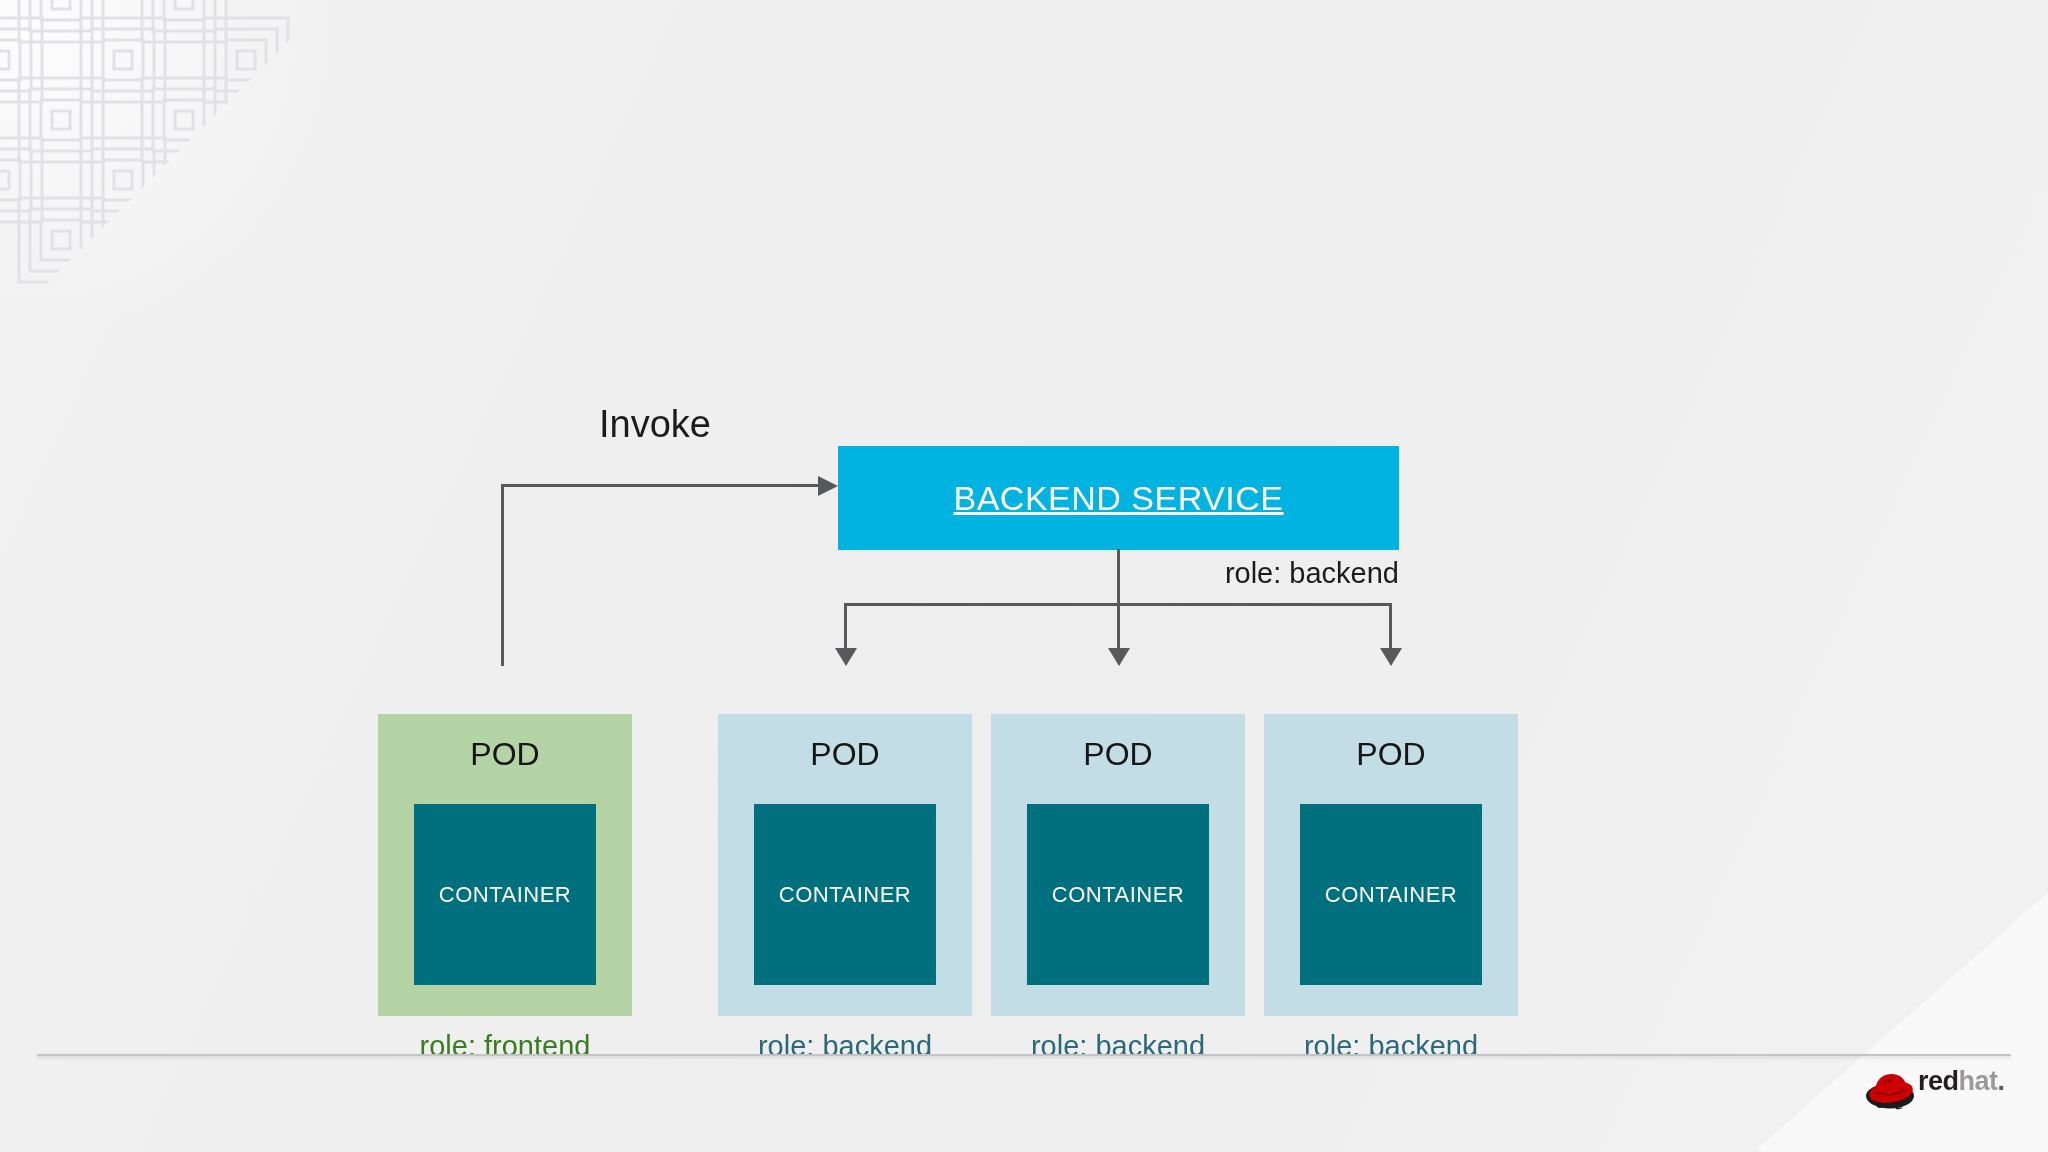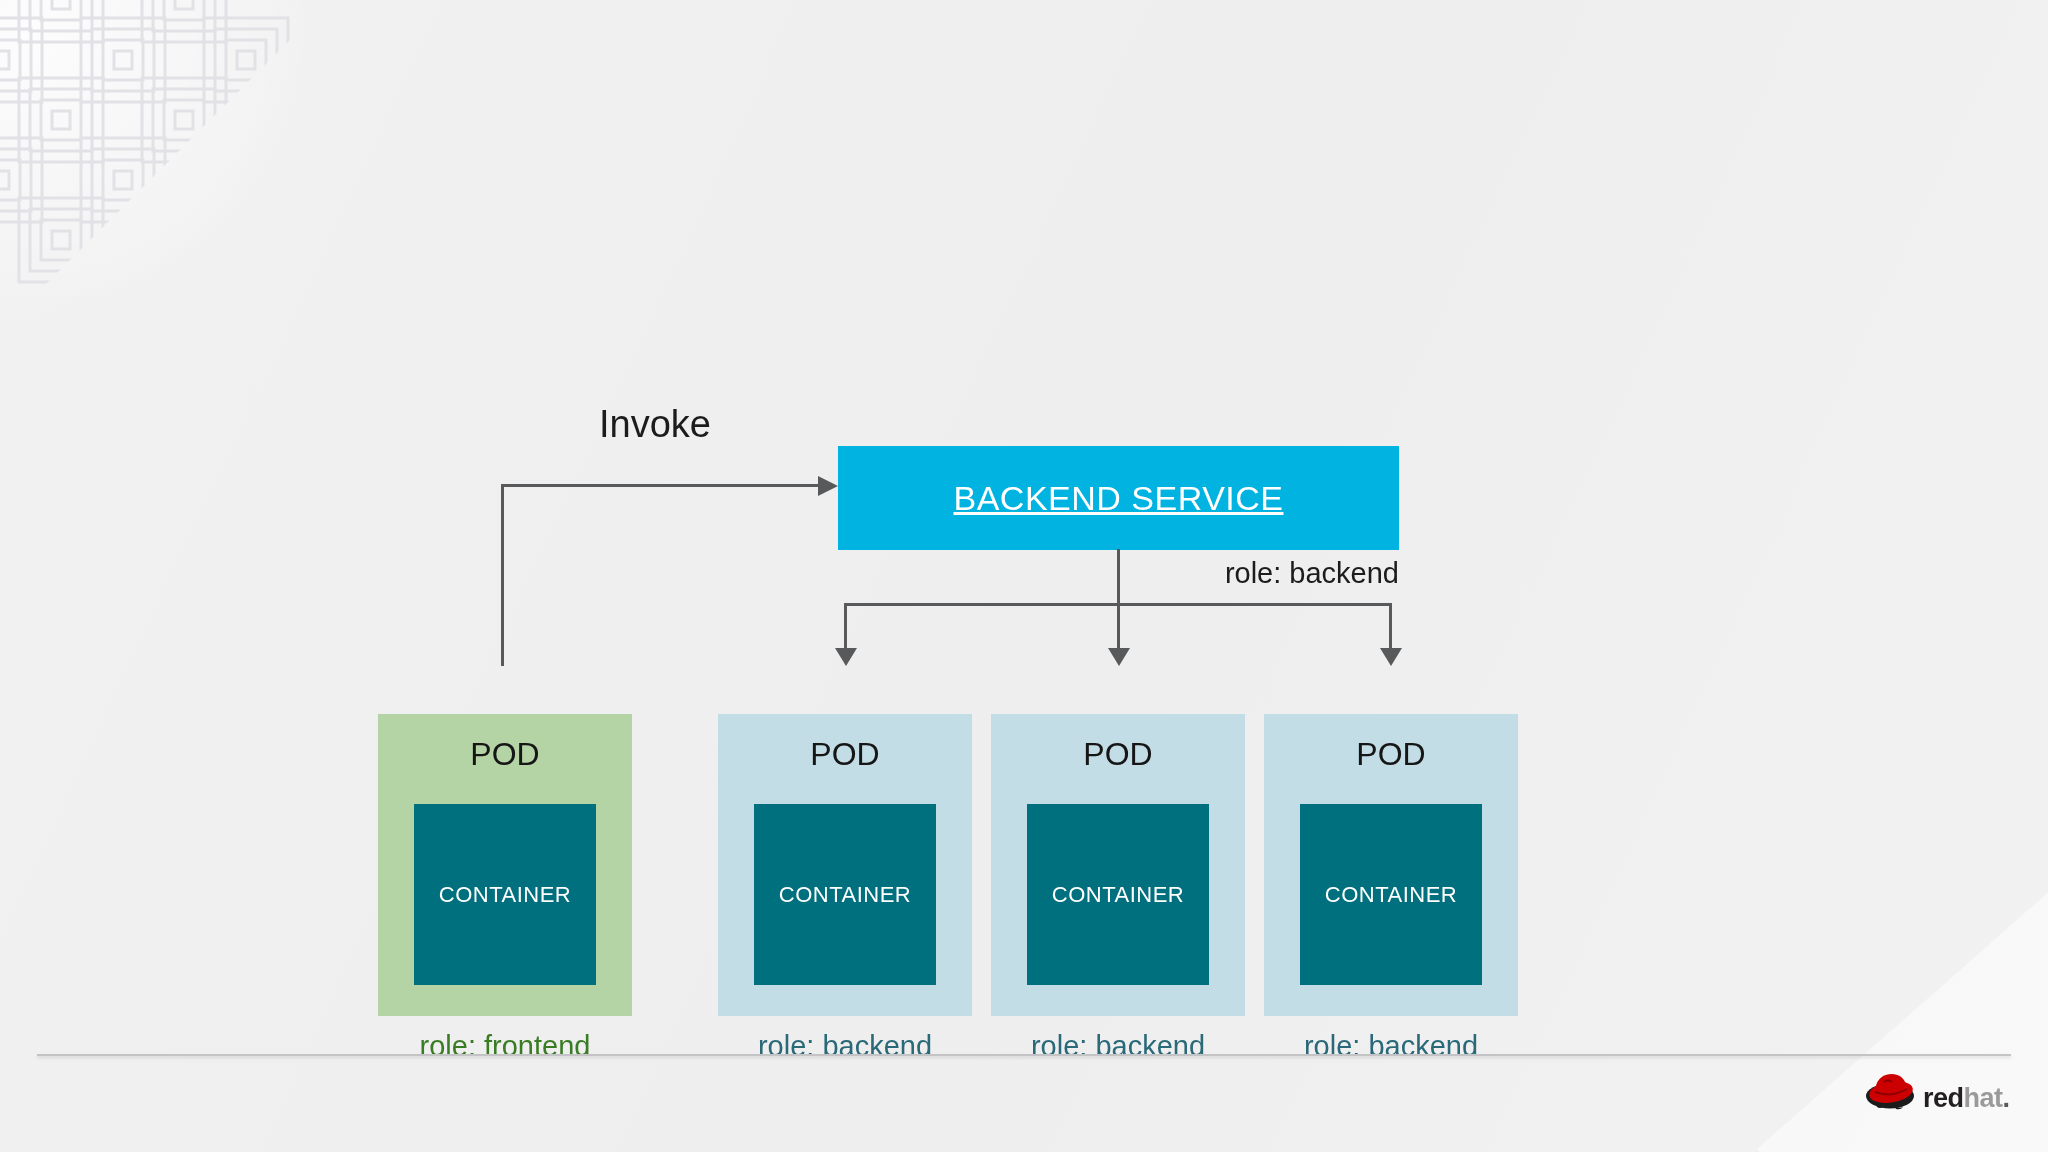--- a/index.html
+++ b/index.html
@@ -78,21 +78,21 @@
   .pod--frontend .pod-role{color:#3a7c23;}
   .pod--backend .pod-role{color:#2a6978;}
   .pod-1{left:378px;} .pod-2{left:718px;} .pod-3{left:991px;} .pod-4{left:1264px;}
   
   .divider{
     position:absolute;left:37px;top:1054px;width:1974px;height:2px;
     background:#c4c4c6;box-shadow:0 2px 3px rgba(0,0,0,0.12);
   }
   .logo{
     position:absolute;left:1864px;top:1066px;
-    display:flex;align-items:flex-end;gap:5px;
+    display:flex;align-items:flex-start;
   }
   .logo-text{font-size:27px;font-weight:bold;letter-spacing:-0.5px;}
   .logo-red{color:#231f20;}
   .logo-hat{color:#9a9a9a;}
   .logo-dot{color:#5a5a5a;}
 </style>
 </head>
 <body>
 
 <div class="slide">

